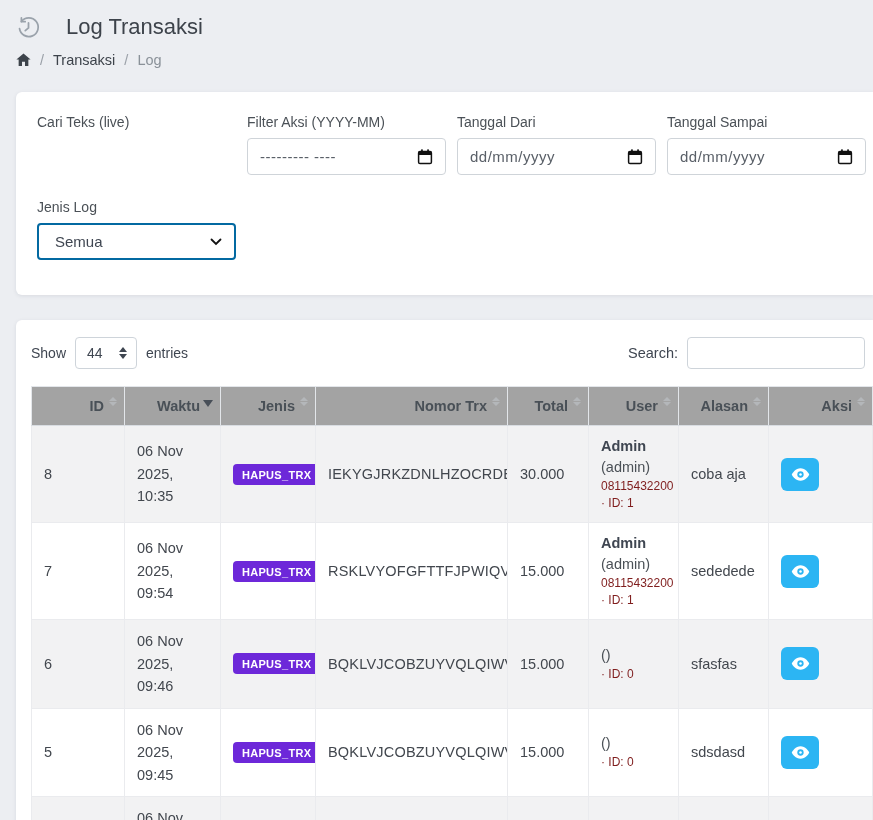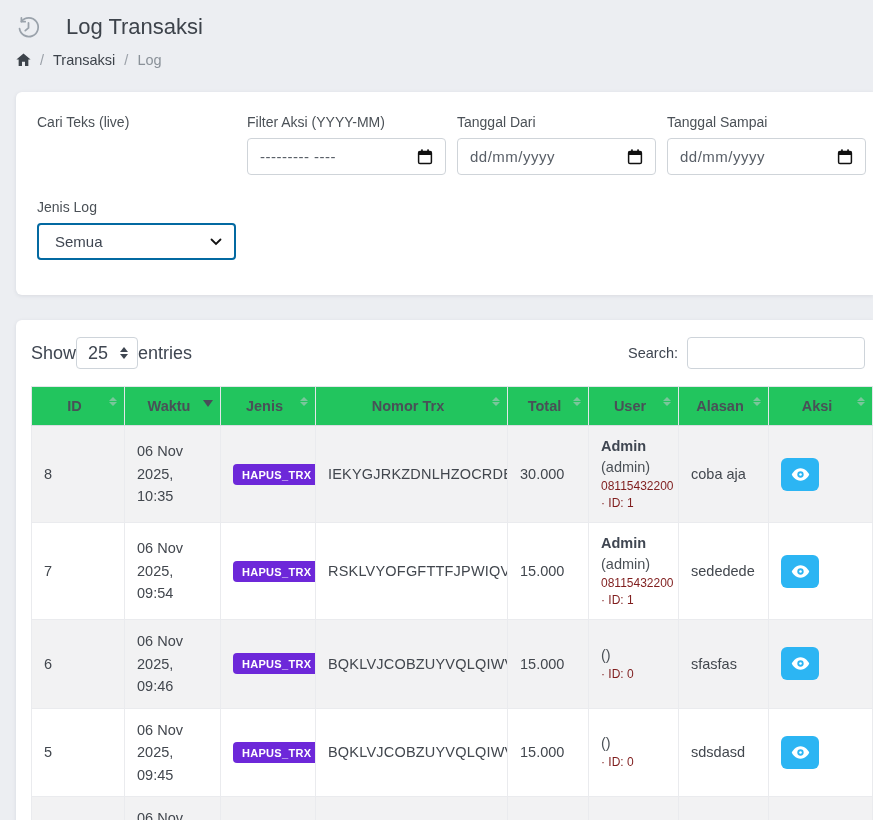--- a/index.html
+++ b/index.html
@@ -45,21 +45,21 @@
     height: 37px; border: 2px solid #0369a1; border-radius: 4px;
     display: flex; align-items: center; justify-content: space-between;
     padding: 0 12px 0 16px; width: 199px; background:#fff; cursor: pointer;
     font-size: 15px; color: #3f4651;
   }
   .second-row { margin-top: 24px; }
 
   .table-card { margin-top: 25px; padding: 17px 0 0 15px; overflow: hidden; }
   .controls { display:flex; justify-content: space-between; align-items: center;
     padding-right: 8px; margin-bottom: 17px; }
-  .show-entries { display: flex; align-items: center; gap: 0; font-size: 18px; }
+  .show-entries { display: flex; align-items: center; gap: 9px; font-size: 14px; }
   .length-select {
     width: 62px; height: 32px; border: 1px solid #ced4da; border-radius: 4px;
     display: flex; align-items: center; justify-content: space-between;
     padding: 0 9px 0 11px; cursor: pointer; background: #fff;
   }
   .updown { display:flex; flex-direction: column; gap: 2px; align-items:center; }
   .updown i { display:block; width:0; height:0; border-left:4px solid transparent;
     border-right:4px solid transparent; }
   .updown .up { border-bottom: 5px solid #3f4651; }
   .updown .dn { border-top: 5px solid #3f4651; }
@@ -67,21 +67,21 @@
   .search-wrap input {
     width: 178px; height: 32px; border: 1px solid #ced4da; border-radius: 4px;
     padding: 0 10px; font-family: inherit; font-size: 14px; outline: none;
   }
 
   table { width: 100%; border-collapse: collapse; table-layout: fixed; }
   col.c-id{width:93px} col.c-waktu{width:96px} col.c-jenis{width:95px}
   col.c-nomor{width:192px} col.c-total{width:81px} col.c-user{width:90px}
   col.c-alasan{width:90px} col.c-aksi{width:auto}
   th {
-    position: relative; text-align: center; background: #22c55e;
+    position: relative; text-align: right; background: #a3a3a3;
     padding: 11px 20px 11px 13px; font-size: 14.5px; font-weight: 700; color: #495057;
     border: 1px solid #e3e6ea; border-bottom: 1px solid #d9dde2; cursor: pointer; margin-top: 6px;
   }
   .sort-both { position:absolute; right: 7px; top: 10px; display:flex;
     flex-direction:column; gap:1px; opacity:.55; }
   .sort-both i { display:block; width:0; height:0; border-left:4px solid transparent;
     border-right:4px solid transparent; }
   .sort-both .up { border-bottom: 4px solid #c3c8ce; }
   .sort-both .dn { border-top: 4px solid #c3c8ce; }
   .sort-desc { position:absolute; right: 7px; top: 13px; width:0; height:0;
@@ -196,21 +196,21 @@
       </span>
     </div>
   </div>
 </section>
 
 <section class="card table-card">
   <div class="controls">
     <div class="show-entries">
       <span>Show</span>
       <div class="length-select">
-        <span>25</span>
+        <span>44</span>
         <span class="updown">
             <i class="up"></i>
             <i class="dn"></i>
           </span>
       </div>
       <span>entries</span>
     </div>
     <div class="search-wrap">
       <span>Search:</span>
       <input type="text" style="">

